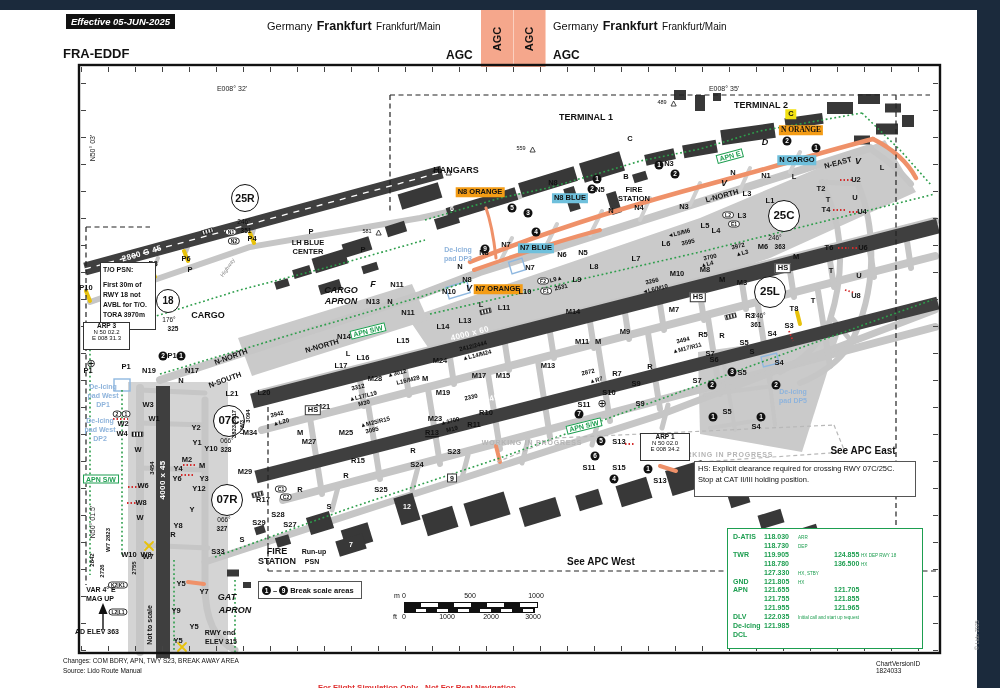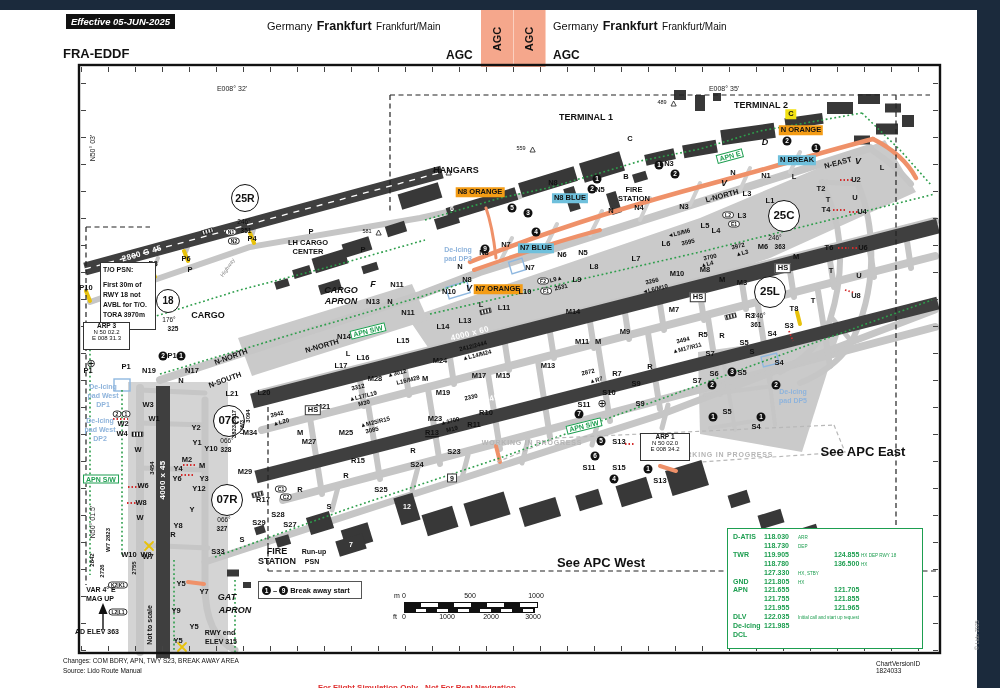--- a/index.html
+++ b/index.html
@@ -26,21 +26,21 @@
   
   .lbl{position:absolute;font:bold 7.5px "Liberation Sans",sans-serif;color:#111;white-space:nowrap;line-height:1;}
   .big{font-size:9px;} .ital{font-style:italic;font-size:9px;}
   .coord{font-weight:normal;font-size:7px;color:#222;}
   .tiny{font-weight:normal;font-size:5.5px;color:#888;}
   .dist{font-size:6px;}
   .rdim{color:#fff;font-size:8px;letter-spacing:.4px;}
   .hdg{font-weight:normal;font-size:6.5px;} .hdgb{font-size:6.5px;}
   .blue{color:#8FB4DC;font-size:7px;}
   .wip{color:#b5b5b5;font-size:7px;letter-spacing:.8px;}
-  .see{font-size:13px;} .note{font-size:7px;}
+  .see{font-size:10px;} .note{font-size:7px;}
   .grn-box{color:#1D9E50;border:1px solid #1D9E50;background:#fff;padding:0 2px;font-size:7px;}
   .org-box{background:#F49C15;padding:1px 2px;font-size:7.5px;}
   .blu-box{background:#6FC0DC;padding:1px 2px;font-size:7.5px;}
   .yel-box{background:#F2E112;padding:1px 3px;font-size:7.5px;}
   .circ{background:#111;color:#fff;border-radius:50%;width:9px;height:9px;font-size:6.5px;display:flex;align-items:center;justify-content:center;}
   .oval{border:1px solid #333;border-radius:6px;font-size:5px;padding:0 2px;background:#fff;}
   .hs{border:1px solid #333;background:#fff;padding:0 2px;font-size:7.5px;}
   .vor{font-weight:normal;font-size:11px;}
   .bnum{color:#fff;font-size:7px;}
   .box9{border:1px solid #333;background:#fff;padding:0 2px;font-size:7px;}
@@ -275,41 +275,41 @@
         <div class="lbl big" style="left: 456px; top: 170px; transform: translate(-50%, -50%);">HANGARS</div>
         <div class="lbl" style="left: 634px; top: 190px; transform: translate(-50%, -50%);">FIRE</div>
         <div class="lbl" style="left: 634px; top: 199px; transform: translate(-50%, -50%);">STATION</div>
         <div class="lbl big" style="left: 277px; top: 551px; transform: translate(-50%, -50%);">FIRE</div>
         <div class="lbl big" style="left: 277px; top: 561px; transform: translate(-50%, -50%);">STATION</div>
         <div class="lbl note" style="left: 314px; top: 551px; transform: translate(-50%, -50%);">Run-up</div>
         <div class="lbl note" style="left: 312px; top: 561px; transform: translate(-50%, -50%);">PSN</div>
         <div class="lbl ital" style="left: 341px; top: 290px; transform: translate(-50%, -50%);">CARGO</div>
         <div class="lbl ital" style="left: 341px; top: 301px; transform: translate(-50%, -50%);">APRON</div>
         <div class="lbl big" style="left: 208px; top: 315px; transform: translate(-50%, -50%);">CARGO</div>
-        <div class="lbl" style="left: 308px; top: 243px; transform: translate(-50%, -50%);">LH CARGO</div>
+        <div class="lbl" style="left: 308px; top: 243px; transform: translate(-50%, -50%);">LH BLUE</div>
         <div class="lbl" style="left: 308px; top: 252px; transform: translate(-50%, -50%);">CENTER</div>
         <div class="lbl ital" style="left: 227px; top: 597px; transform: translate(-50%, -50%);">GAT</div>
         <div class="lbl ital" style="left: 235px; top: 610px; transform: translate(-50%, -50%);">APRON</div>
         <div class="lbl tiny" style="left: 228px; top: 268px; transform: translate(-50%, -50%) rotate(-55deg);">Highway</div>
         <div class="lbl blue" style="left: 458px; top: 249px; transform: translate(-50%, -50%);">De-Icing</div>
         <div class="lbl blue" style="left: 458px; top: 258px; transform: translate(-50%, -50%);">pad DP3</div>
         <div class="lbl blue" style="left: 103px; top: 386px; transform: translate(-50%, -50%);">De-Icing</div>
         <div class="lbl blue" style="left: 103px; top: 395px; transform: translate(-50%, -50%);">pad West</div>
         <div class="lbl blue" style="left: 103px; top: 404px; transform: translate(-50%, -50%);">DP1</div>
         <div class="lbl blue" style="left: 100px; top: 420px; transform: translate(-50%, -50%);">De-Icing</div>
         <div class="lbl blue" style="left: 100px; top: 429px; transform: translate(-50%, -50%);">pad West</div>
         <div class="lbl blue" style="left: 100px; top: 438px; transform: translate(-50%, -50%);">DP2</div>
         <div class="lbl blue" style="left: 793px; top: 391px; transform: translate(-50%, -50%);">De-icing</div>
         <div class="lbl blue" style="left: 793px; top: 400px; transform: translate(-50%, -50%);">pad DP5</div>
         <div class="lbl org-box" style="left: 480px; top: 192px; transform: translate(-50%, -50%);">N8 ORANGE</div>
         <div class="lbl blu-box" style="left: 570px; top: 198px; transform: translate(-50%, -50%);">N8 BLUE</div>
         <div class="lbl org-box" style="left: 498px; top: 289px; transform: translate(-50%, -50%);">N7 ORANGE</div>
         <div class="lbl blu-box" style="left: 536px; top: 248px; transform: translate(-50%, -50%);">N7 BLUE</div>
-        <div class="lbl org-box" style="left: 801px; top: 130px; transform: translate(-50%, -50%);">N ORANGE</div>
-        <div class="lbl blu-box" style="left: 797px; top: 160px; transform: translate(-50%, -50%);">N BREAK</div>
+        <div class="lbl org-box" style="left: 801px; top: 130px; transform: translate(-50%, -50%); font-family: Liberation Serif, serif;">N ORANGE</div>
+        <div class="lbl blu-box" style="left: 797px; top: 160px; transform: translate(-50%, -50%);">N CARGO</div>
         <div class="lbl yel-box" style="left: 791px; top: 114px; transform: translate(-50%, -50%);">C</div>
         <div class="lbl grn-box" style="left: 730px; top: 156px; transform: translate(-50%, -50%) rotate(-15deg);">APN E</div>
         <div class="lbl grn-box" style="left: 368px; top: 331px; transform: translate(-50%, -50%) rotate(-14deg);">APN S/W</div>
         <div class="lbl grn-box" style="left: 101px; top: 479px; transform: translate(-50%, -50%);">APN S/W</div>
         <div class="lbl grn-box" style="left: 584px; top: 426px; transform: translate(-50%, -50%) rotate(-14deg);">APN S/W</div>
         <div class="lbl rwy-circ" style="left: 245px; top: 198px; transform: translate(-50%, -50%);">25R</div>
         <div class="lbl hdg" style="left: 244px; top: 222px; transform: translate(-50%, -50%);">246°</div>
         <div class="lbl hdgb" style="left: 246px; top: 231px; transform: translate(-50%, -50%);">351</div>
         <div class="lbl rwy-circ sm" style="left: 168px; top: 301px; transform: translate(-50%, -50%);">18</div>
         <div class="lbl hdg" style="left: 169px; top: 320px; transform: translate(-50%, -50%);">176°</div>
@@ -533,21 +533,21 @@
         <div class="lbl" style="left: 660px; top: 481px; transform: translate(-50%, -50%);">S13</div>
         <div class="lbl" style="left: 636px; top: 384px; transform: translate(-50%, -50%);">S9</div>
         <div class="lbl" style="left: 640px; top: 404px; transform: translate(-50%, -50%);">S9</div>
         <div class="lbl" style="left: 789px; top: 326px; transform: translate(-50%, -50%);">S3</div>
         <div class="lbl" style="left: 772px; top: 334px; transform: translate(-50%, -50%);">S4</div>
         <div class="lbl" style="left: 779px; top: 363px; transform: translate(-50%, -50%);">S4</div>
         <div class="lbl" style="left: 744px; top: 343px; transform: translate(-50%, -50%);">S5</div>
         <div class="lbl" style="left: 742px; top: 373px; transform: translate(-50%, -50%);">S5</div>
         <div class="lbl" style="left: 727px; top: 412px; transform: translate(-50%, -50%);">S5</div>
         <div class="lbl" style="left: 756px; top: 427px; transform: translate(-50%, -50%);">S4</div>
-        <div class="lbl" style="left: 714px; top: 374px; transform: translate(-50%, -50%);">S6</div>
+        <div class="lbl" style="left: 714px; top: 360px; transform: translate(-50%, -50%);">S6</div>
         <div class="lbl" style="left: 710px; top: 354px; transform: translate(-50%, -50%);">S7</div>
         <div class="lbl" style="left: 697px; top: 381px; transform: translate(-50%, -50%);">S7</div>
         <div class="lbl" style="left: 752px; top: 352px; transform: translate(-50%, -50%);">S</div>
         <div class="lbl" style="left: 821px; top: 189px; transform: translate(-50%, -50%);">T2</div>
         <div class="lbl" style="left: 856px; top: 180px; transform: translate(-50%, -50%);">U2</div>
         <div class="lbl" style="left: 828px; top: 200px; transform: translate(-50%, -50%);">T</div>
         <div class="lbl" style="left: 855px; top: 198px; transform: translate(-50%, -50%);">U</div>
         <div class="lbl" style="left: 826px; top: 210px; transform: translate(-50%, -50%);">T4</div>
         <div class="lbl" style="left: 862px; top: 212px; transform: translate(-50%, -50%);">U4</div>
         <div class="lbl" style="left: 829px; top: 248px; transform: translate(-50%, -50%);">T6</div>
@@ -611,25 +611,29 @@
     <div id="arp3" class="note-box arp">
       <div class="t">ARP 3</div>
       <div>N 50 02.2</div>
       <div>E 008 31.3</div>
     </div>
     <div id="arp1" class="note-box arp">
       <div class="t">ARP 1</div>
       <div>N 50 02.0</div>
       <div>E 008 34.2</div>
     </div>
+    <div id="hs-note" class="note-box">
+      <div>HS: Explicit clearance required for crossing RWY 07C/25C.</div>
+      <div>Stop at CAT II/III holding position.</div>
+    </div>
     <div id="legend" class="note-box">
       <span class="circ">1</span>
         <span>–</span>
         <span class="circ">9</span>
-      <span>Break away start</span>
+      <span>Break scale areas</span>
     </div>
 
     <div id="freqs">
         <div class="row" style="top: 4px;">
           <span class="c l">D-ATIS</span>
           <span class="c f1">118.030</span>
           <span class="c n1">ARR</span>
         </div>
         <div class="row" style="top: 12.9px;">
           <span class="c f1">118.730</span>

